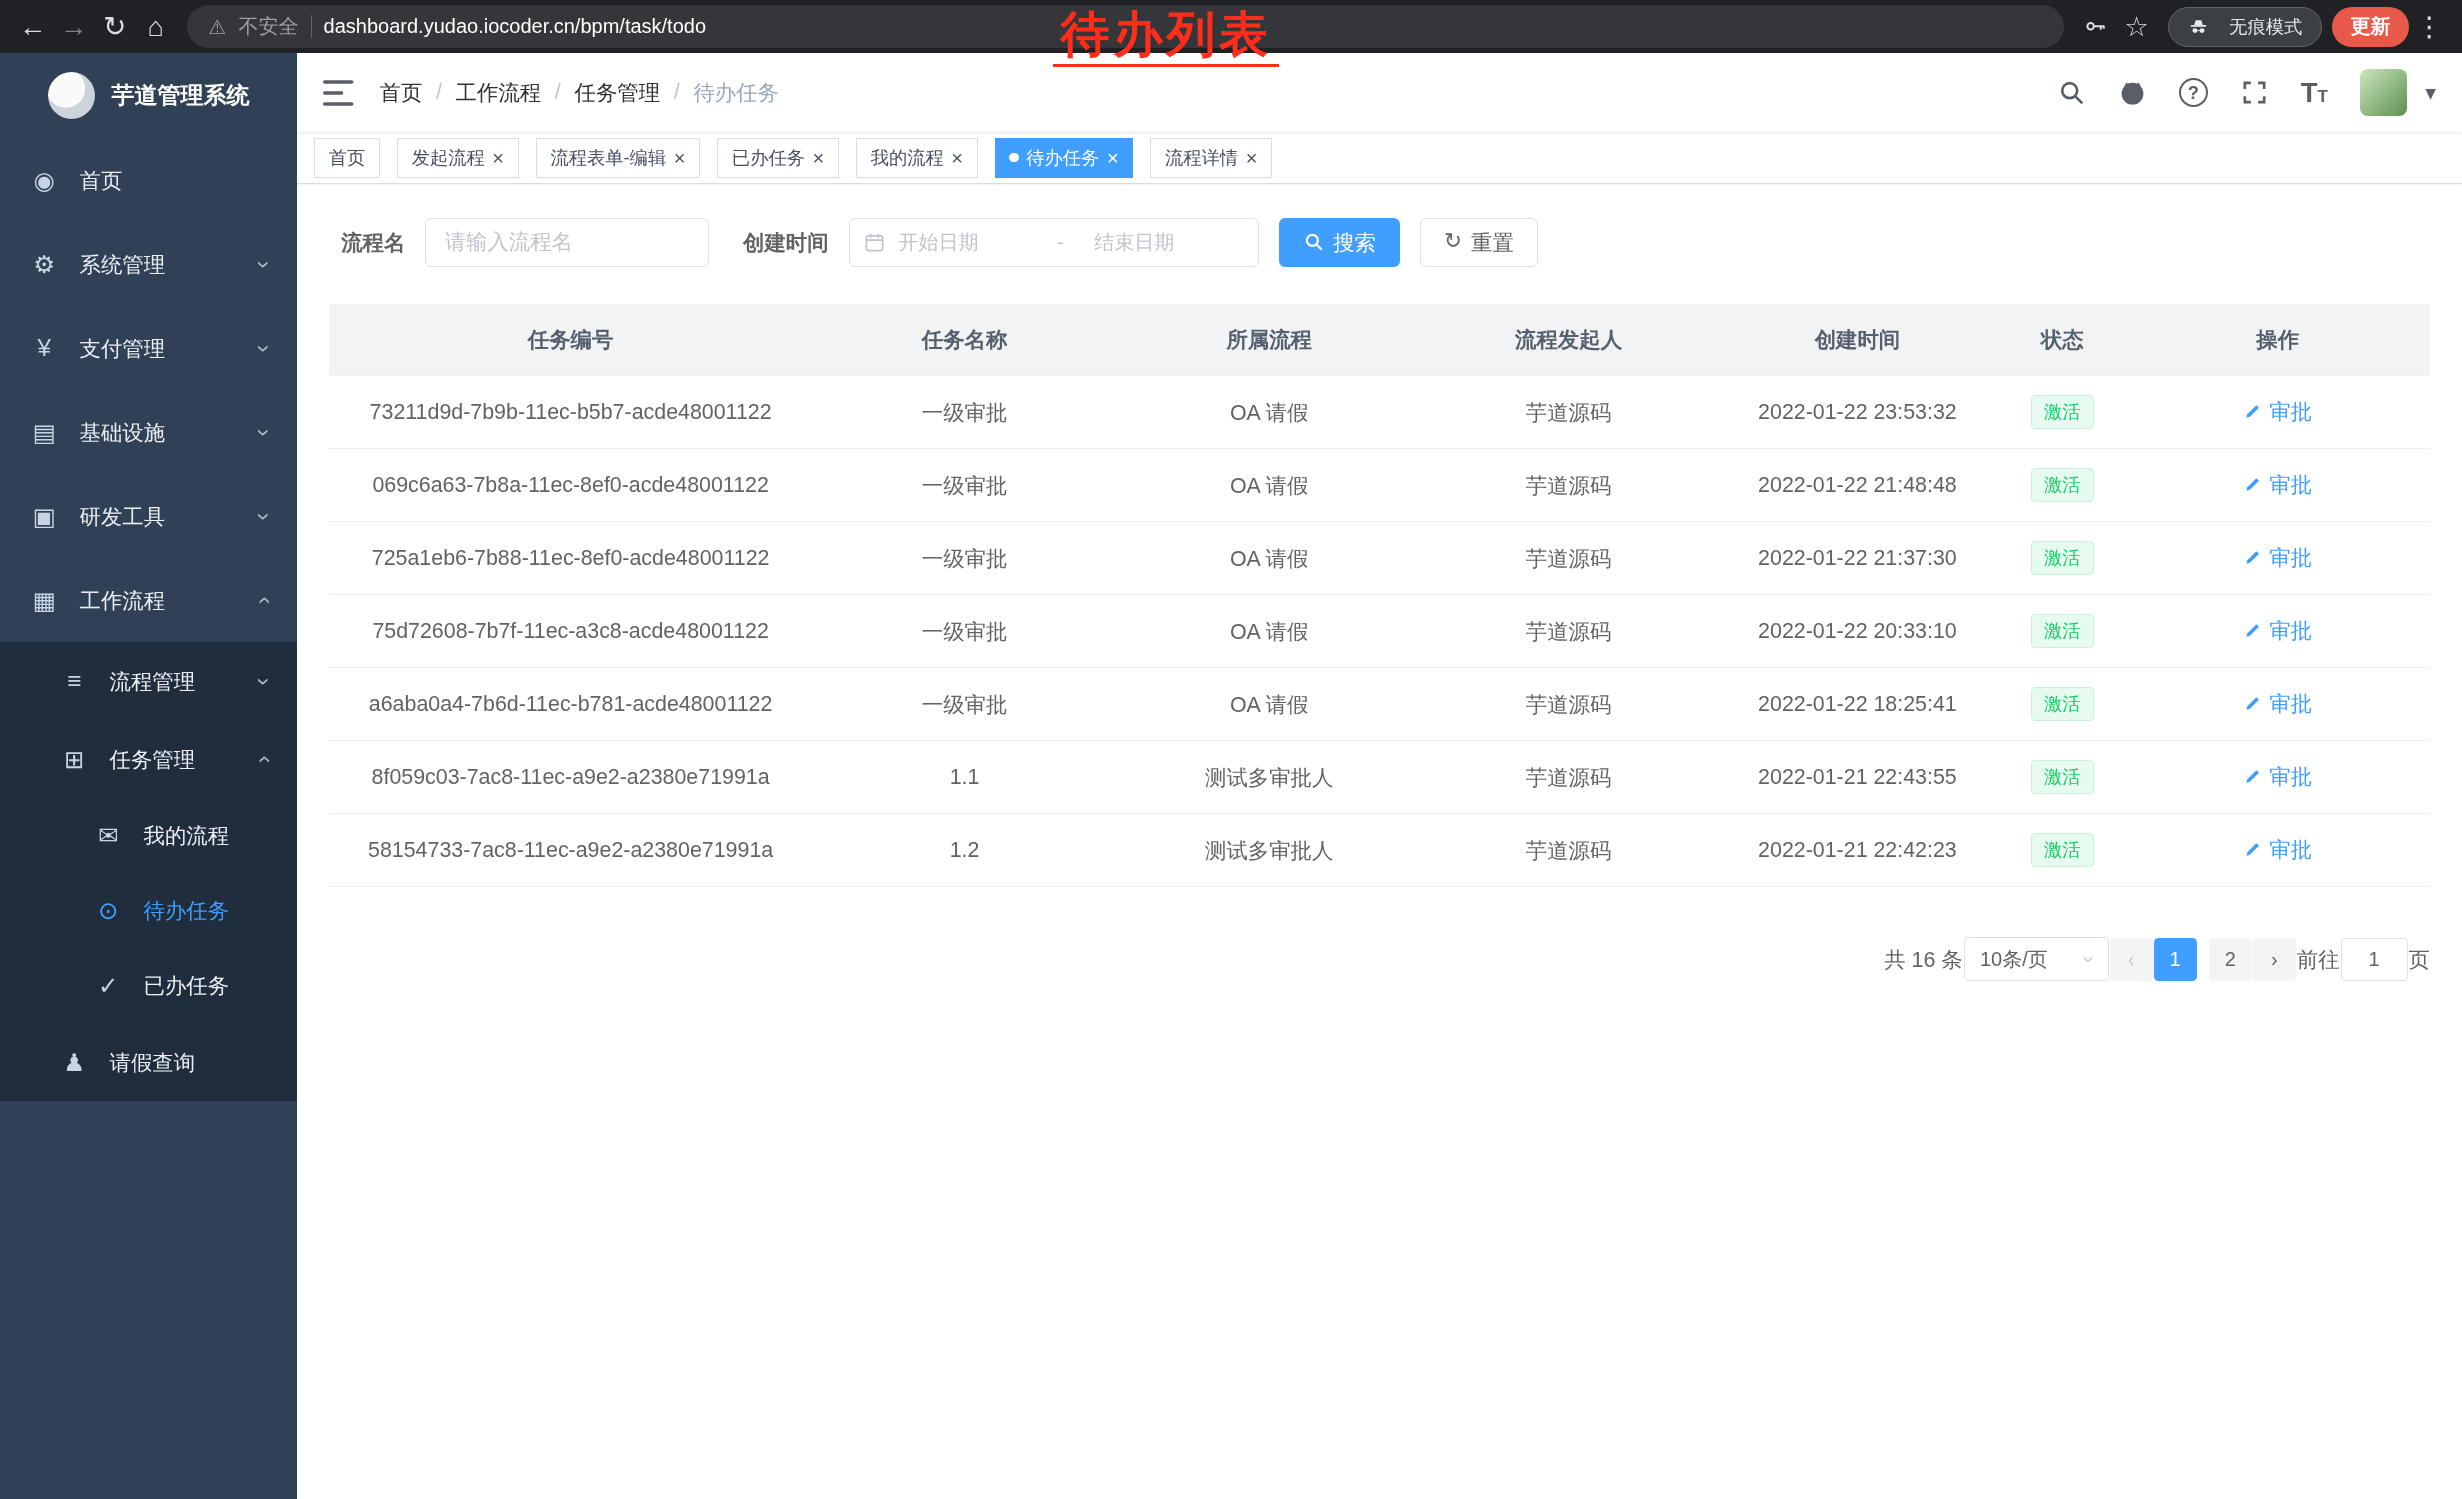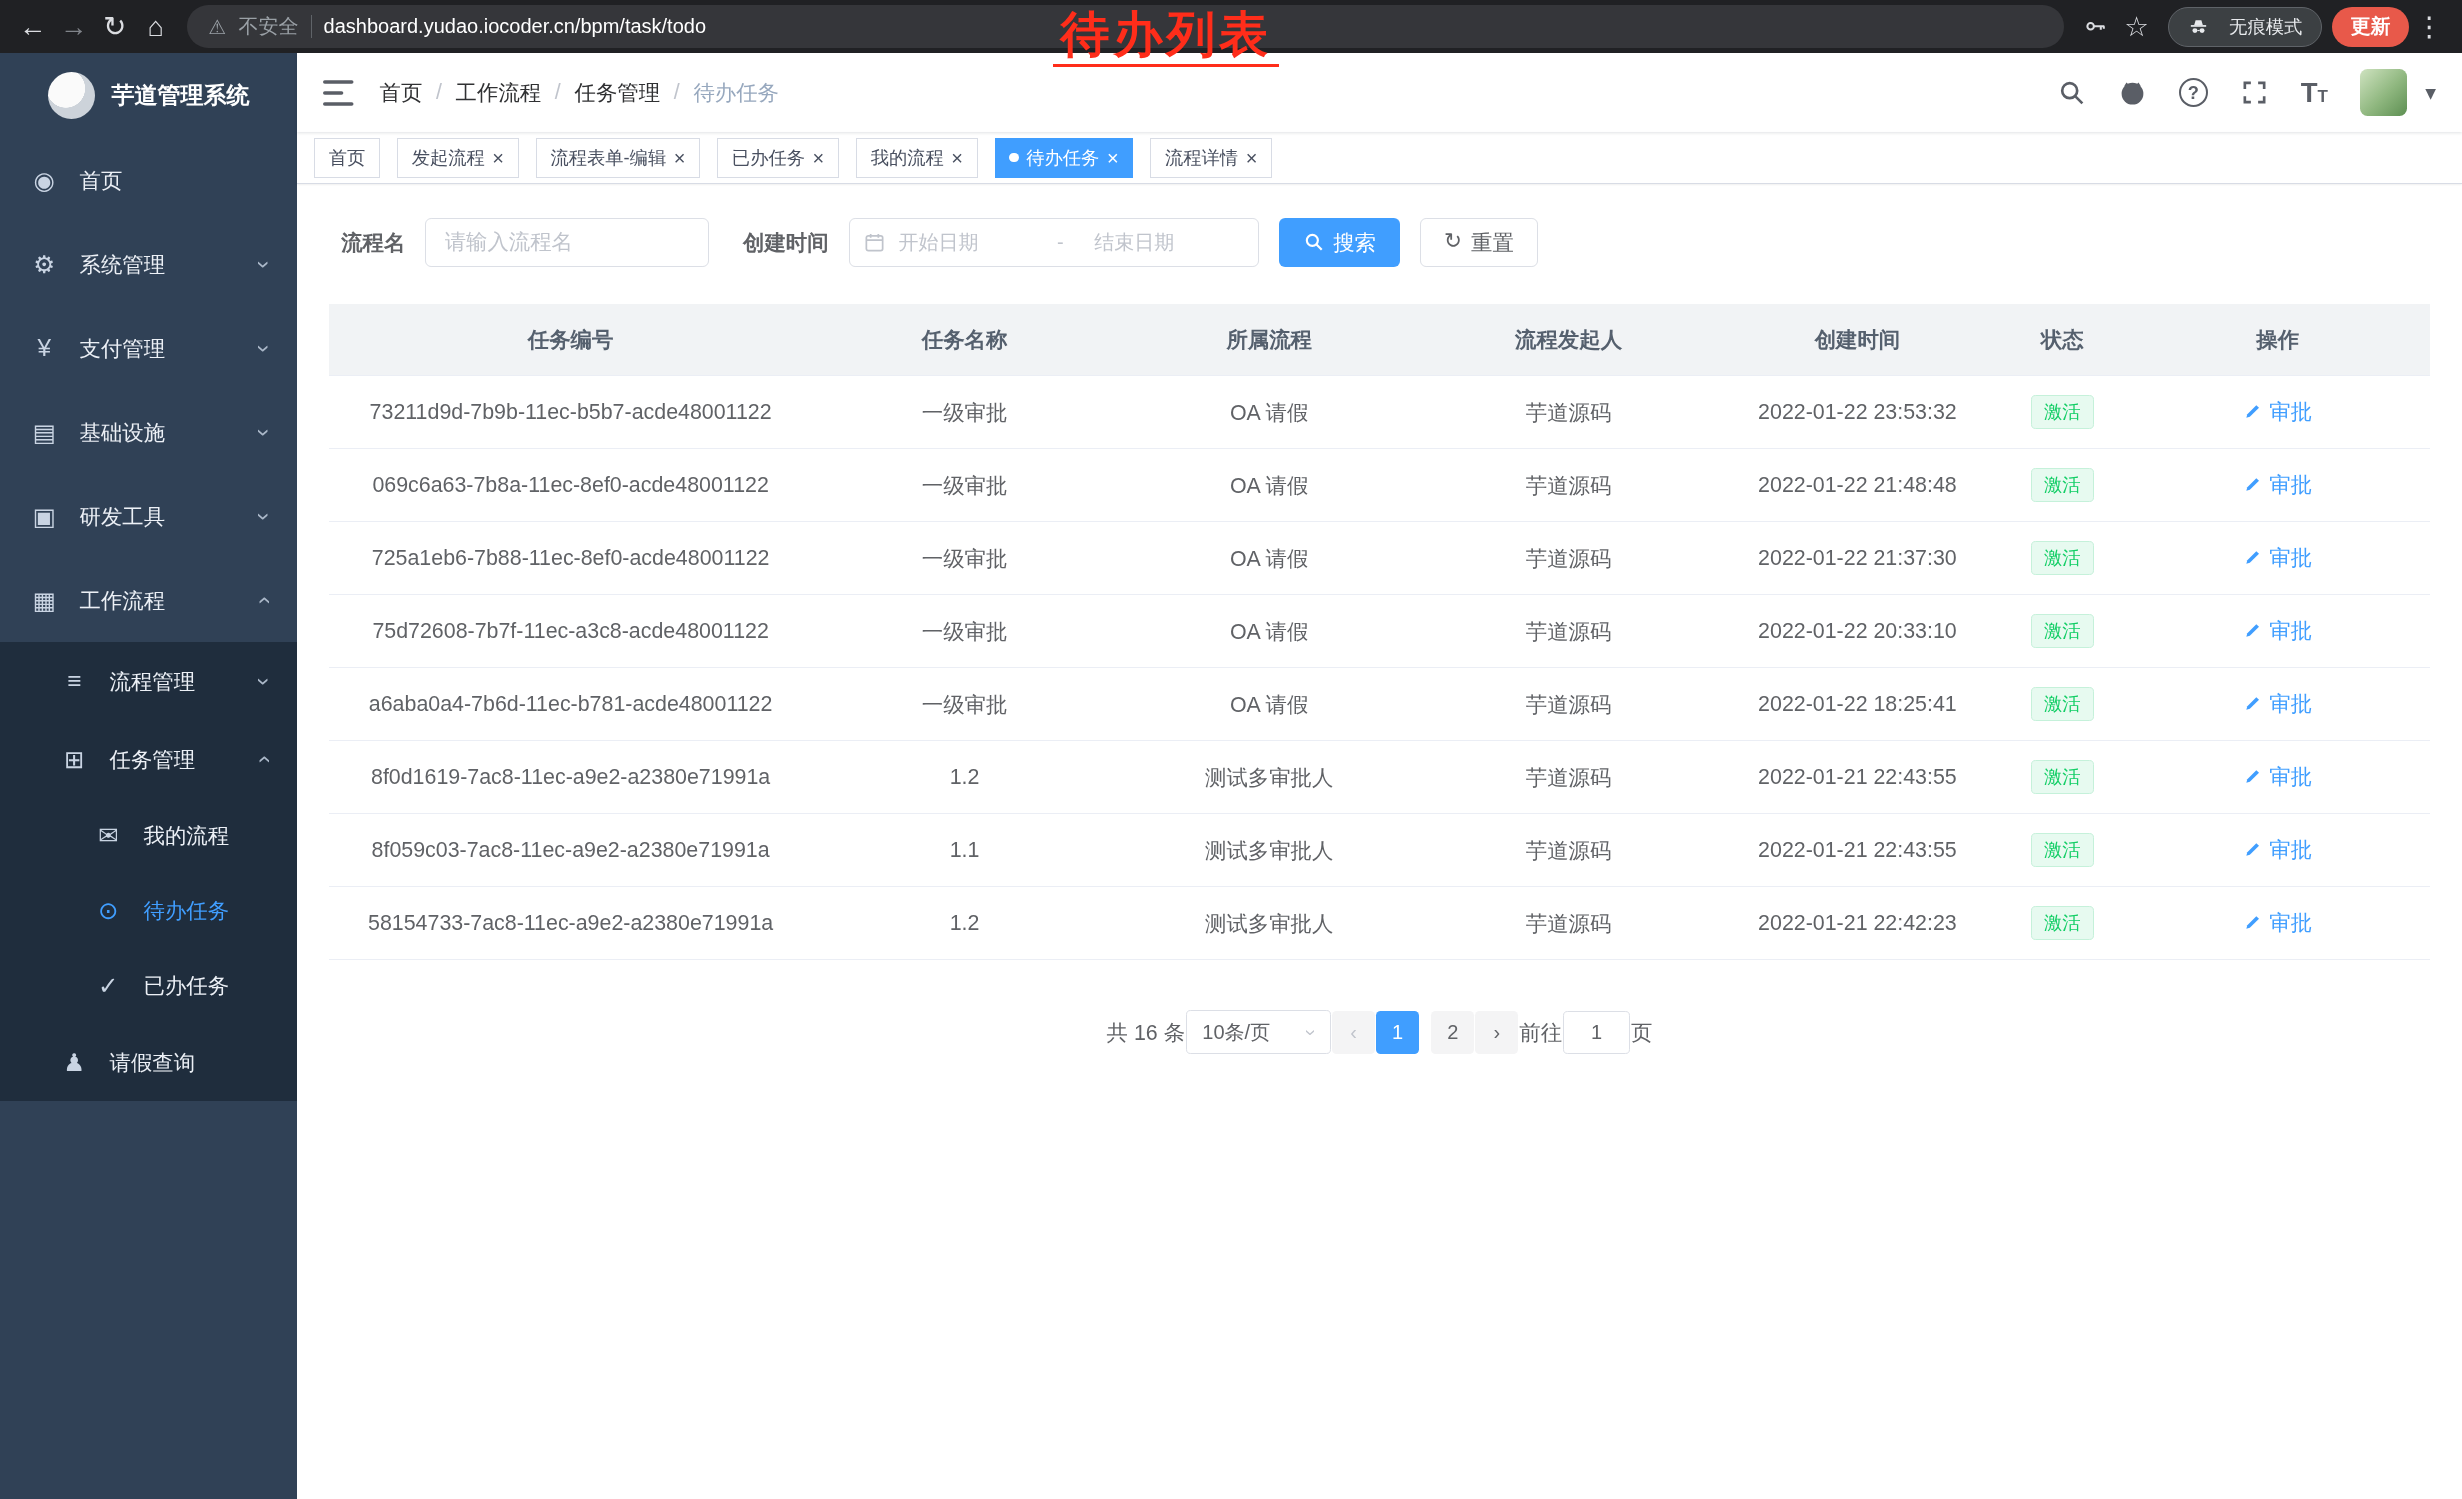--- a/index.html
+++ b/index.html
@@ -79,21 +79,21 @@
   .btn svg { width:21.4px; height:21.4px; }
   .reset-glyph { font-size:21.4px; line-height:1; }
 
   .task-table { width:100%; border-collapse:collapse; font-size:21.4px; color:#606266; table-layout:fixed; }
   .task-table th { height:72px; background:#f1f3f5; color:#55606e; font-weight:bold; font-size:21.4px; border-bottom:0.8px solid #ebeef5; text-align:center; }
   .task-table td { height:73px; text-align:center; border-bottom:0.8px solid #ebeef5; white-space:nowrap; overflow:hidden; }
   .badge { display:inline-block; padding:6.9px 12.2px; border-radius:4.6px; background:#e7faf0; border:0.8px solid #c5f1da; color:#13ce66; font-size:18.3px; line-height:1; }
   .action-link { color:#409eff; display:inline-flex; align-items:center; gap:6.1px; text-decoration:none; font-size:21.4px; cursor:pointer; }
   .action-link svg { width:20px; height:20px; }
 
-  .pager { display:flex; align-items:center; justify-content:center; gap:1px; margin-top:50px; font-size:21.4px; color:#606266; }
+  .pager { display:flex; align-items:center; justify-content:flex-end; gap:1px; margin-top:50px; font-size:21.4px; color:#606266; }
   .page-size { width:145px; height:44px; border:0.8px solid #dcdfe6; border-radius:4.6px; display:flex; align-items:center; justify-content:space-between; padding:0 15.3px; font-size:20px; color:#606266; background:#fff; cursor:pointer; }
   .page-size .chev { margin-left:0; color:#c0c4cc; font-size:20px; }
   .pg-btn { min-width:43px; height:43px; padding:0 6.1px; border-radius:4.6px; background:#f4f4f5; display:inline-flex; align-items:center; justify-content:center; font-size:20px; color:#606266; cursor:pointer; }
   .pg-btn.disabled { color:#c0c4cc; }
   .pg-btn.active { background:#409eff; color:#fff; }
   .pg-pages { display:flex; gap:12.2px; }
   .goto-input { width:67px; height:43px; border:0.8px solid #dcdfe6; border-radius:4.6px; text-align:center; font-size:20px; color:#606266; font-family:inherit; outline:none; }
 </style>
 </head>
 <body>
@@ -395,34 +395,20 @@
               <td>2022-01-22 18:25:41</td>
               <td><span class="badge">激活</span></td>
               <td><a class="action-link">
                   <svg viewBox="0 0 24 24">
                     <path d="M4 20l1.2-4.2L16 5l3.2 3.2L8.2 19 4 20z" fill="currentColor"></path>
                   </svg>
                   <span>审批</span>
                 </a></td>
             </tr>
             <tr>
-              <td>8f0d1619-7ac8-11ec-a9e2-a2380e71991a</td>
-              <td>1.2</td>
-              <td>测试多审批人</td>
-              <td>芋道源码</td>
-              <td>2022-01-21 22:43:55</td>
-              <td><span class="badge">激活</span></td>
-              <td><a class="action-link">
-                  <svg viewBox="0 0 24 24">
-                    <path d="M4 20l1.2-4.2L16 5l3.2 3.2L8.2 19 4 20z" fill="currentColor"></path>
-                  </svg>
-                  <span>审批</span>
-                </a></td>
-            </tr>
-            <tr>
               <td>8f059c03-7ac8-11ec-a9e2-a2380e71991a</td>
               <td>1.1</td>
               <td>测试多审批人</td>
               <td>芋道源码</td>
               <td>2022-01-21 22:43:55</td>
               <td><span class="badge">激活</span></td>
               <td><a class="action-link">
                   <svg viewBox="0 0 24 24">
                     <path d="M4 20l1.2-4.2L16 5l3.2 3.2L8.2 19 4 20z" fill="currentColor"></path>
                   </svg>

